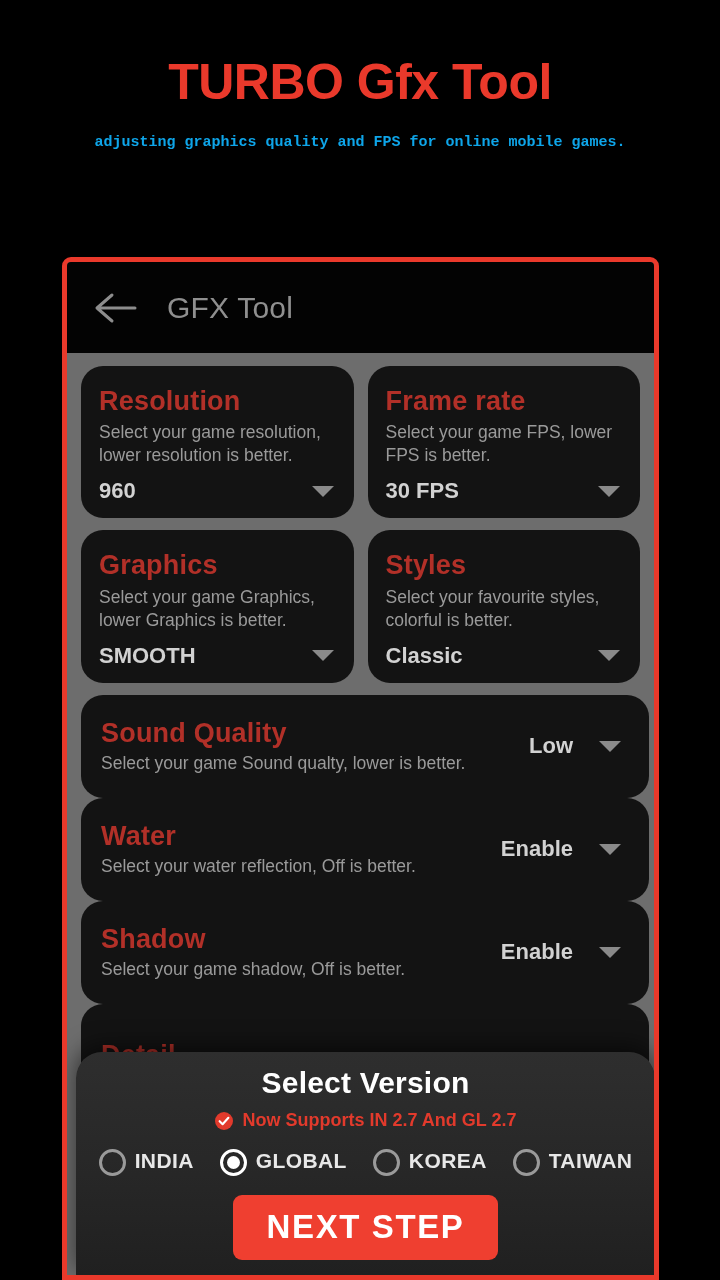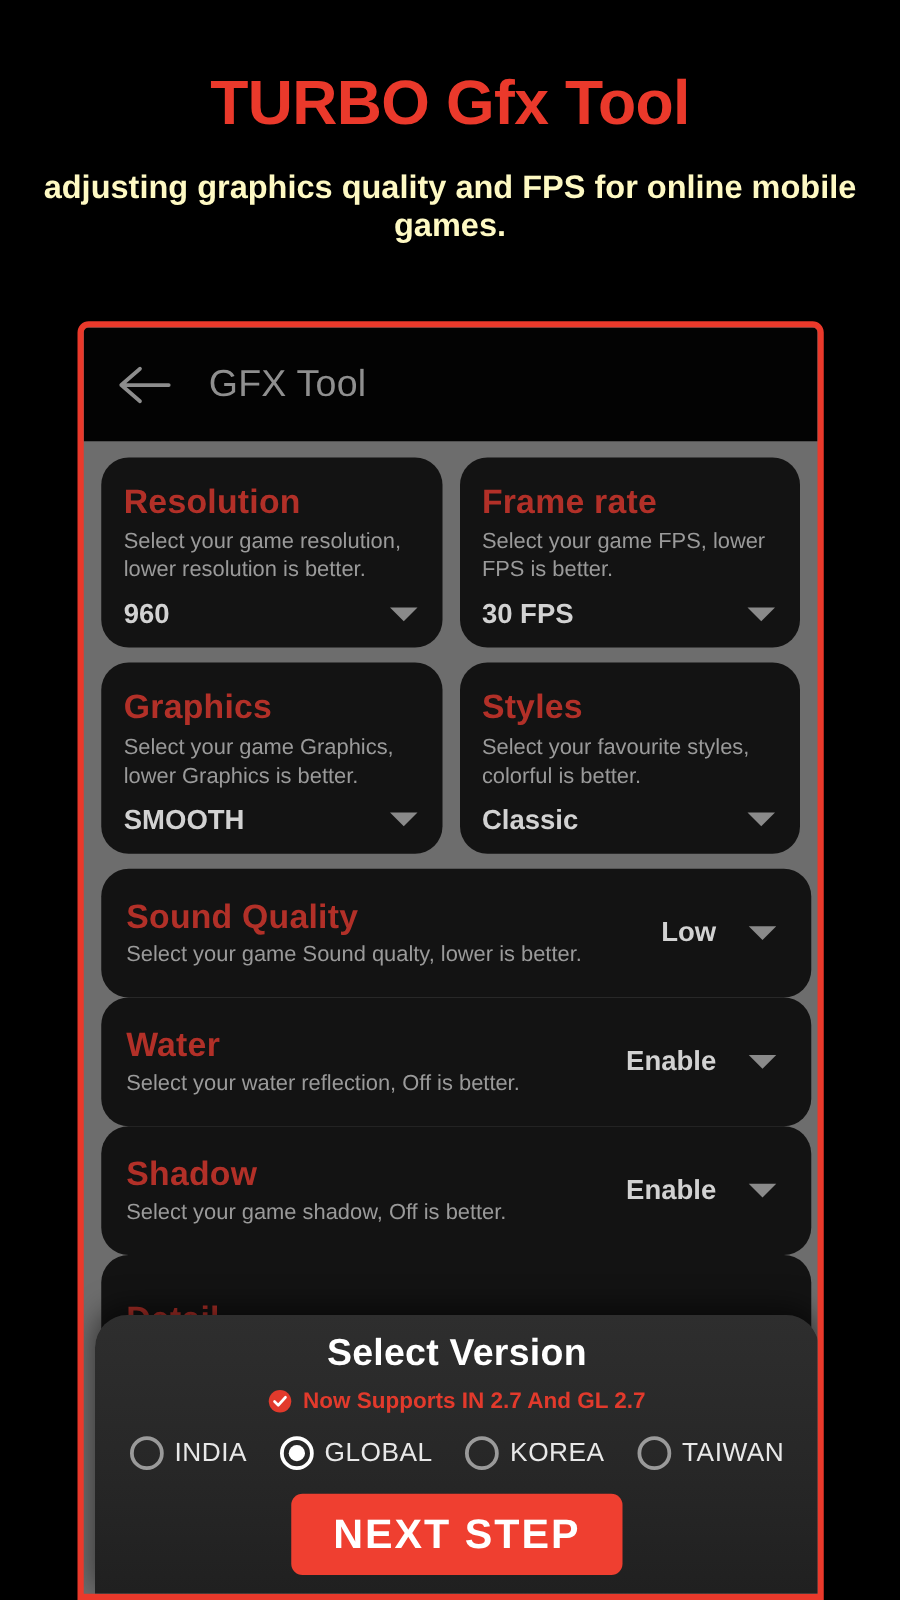--- a/index.html
+++ b/index.html
@@ -15,22 +15,23 @@
   .promo-title {
     position:absolute; top:56px; left:0; width:720px;
     text-align:center;
     font-size:50px; font-weight:bold; letter-spacing:-0.5px;
     color:#ea392b;
     line-height:1.05;
   }
   .promo-sub {
     position:absolute; top:134px; left:0; width:720px;
     text-align:center;
-    font-size:26px; font-weight:bold;
-    color:#fef9c3;
+    font-size:15px; font-weight:bold;
+    color:#0ea5e9;
+    font-family:Liberation Mono, monospace;
   }
 
   
   .phone {
     position:absolute; left:62px; top:257px;
     width:597px; height:1023px;
     border:5px solid #ea392b;
     border-top-left-radius:9px; border-top-right-radius:9px;
     background:#6d6d6d;
     overflow:hidden;
@@ -118,22 +119,23 @@
     color:#e23a2c; font-size:18px; font-weight:bold;
   }
   .check-icon { width:20px; height:20px; display:block; }
 
   .radios {
     margin-top:18px;
     display:flex; align-items:center; justify-content:center;
     gap:0;
   }
   .radio-item {
-    display:flex; align-items:center; gap:9px;
+    display:flex; align-items:flex-start; gap:9px;
     padding:0 13px;
+    font-weight:bold;
   }
   .radio-circle {
     width:27px; height:27px; border-radius:50%;
     border:3px solid #9a9a9a;
     display:flex; align-items:center; justify-content:center;
     flex:0 0 auto;
   }
   .radio-item.selected .radio-circle { border-color:#ffffff; }
   .radio-dot {
     width:13px; height:13px; border-radius:50%; background:transparent;

